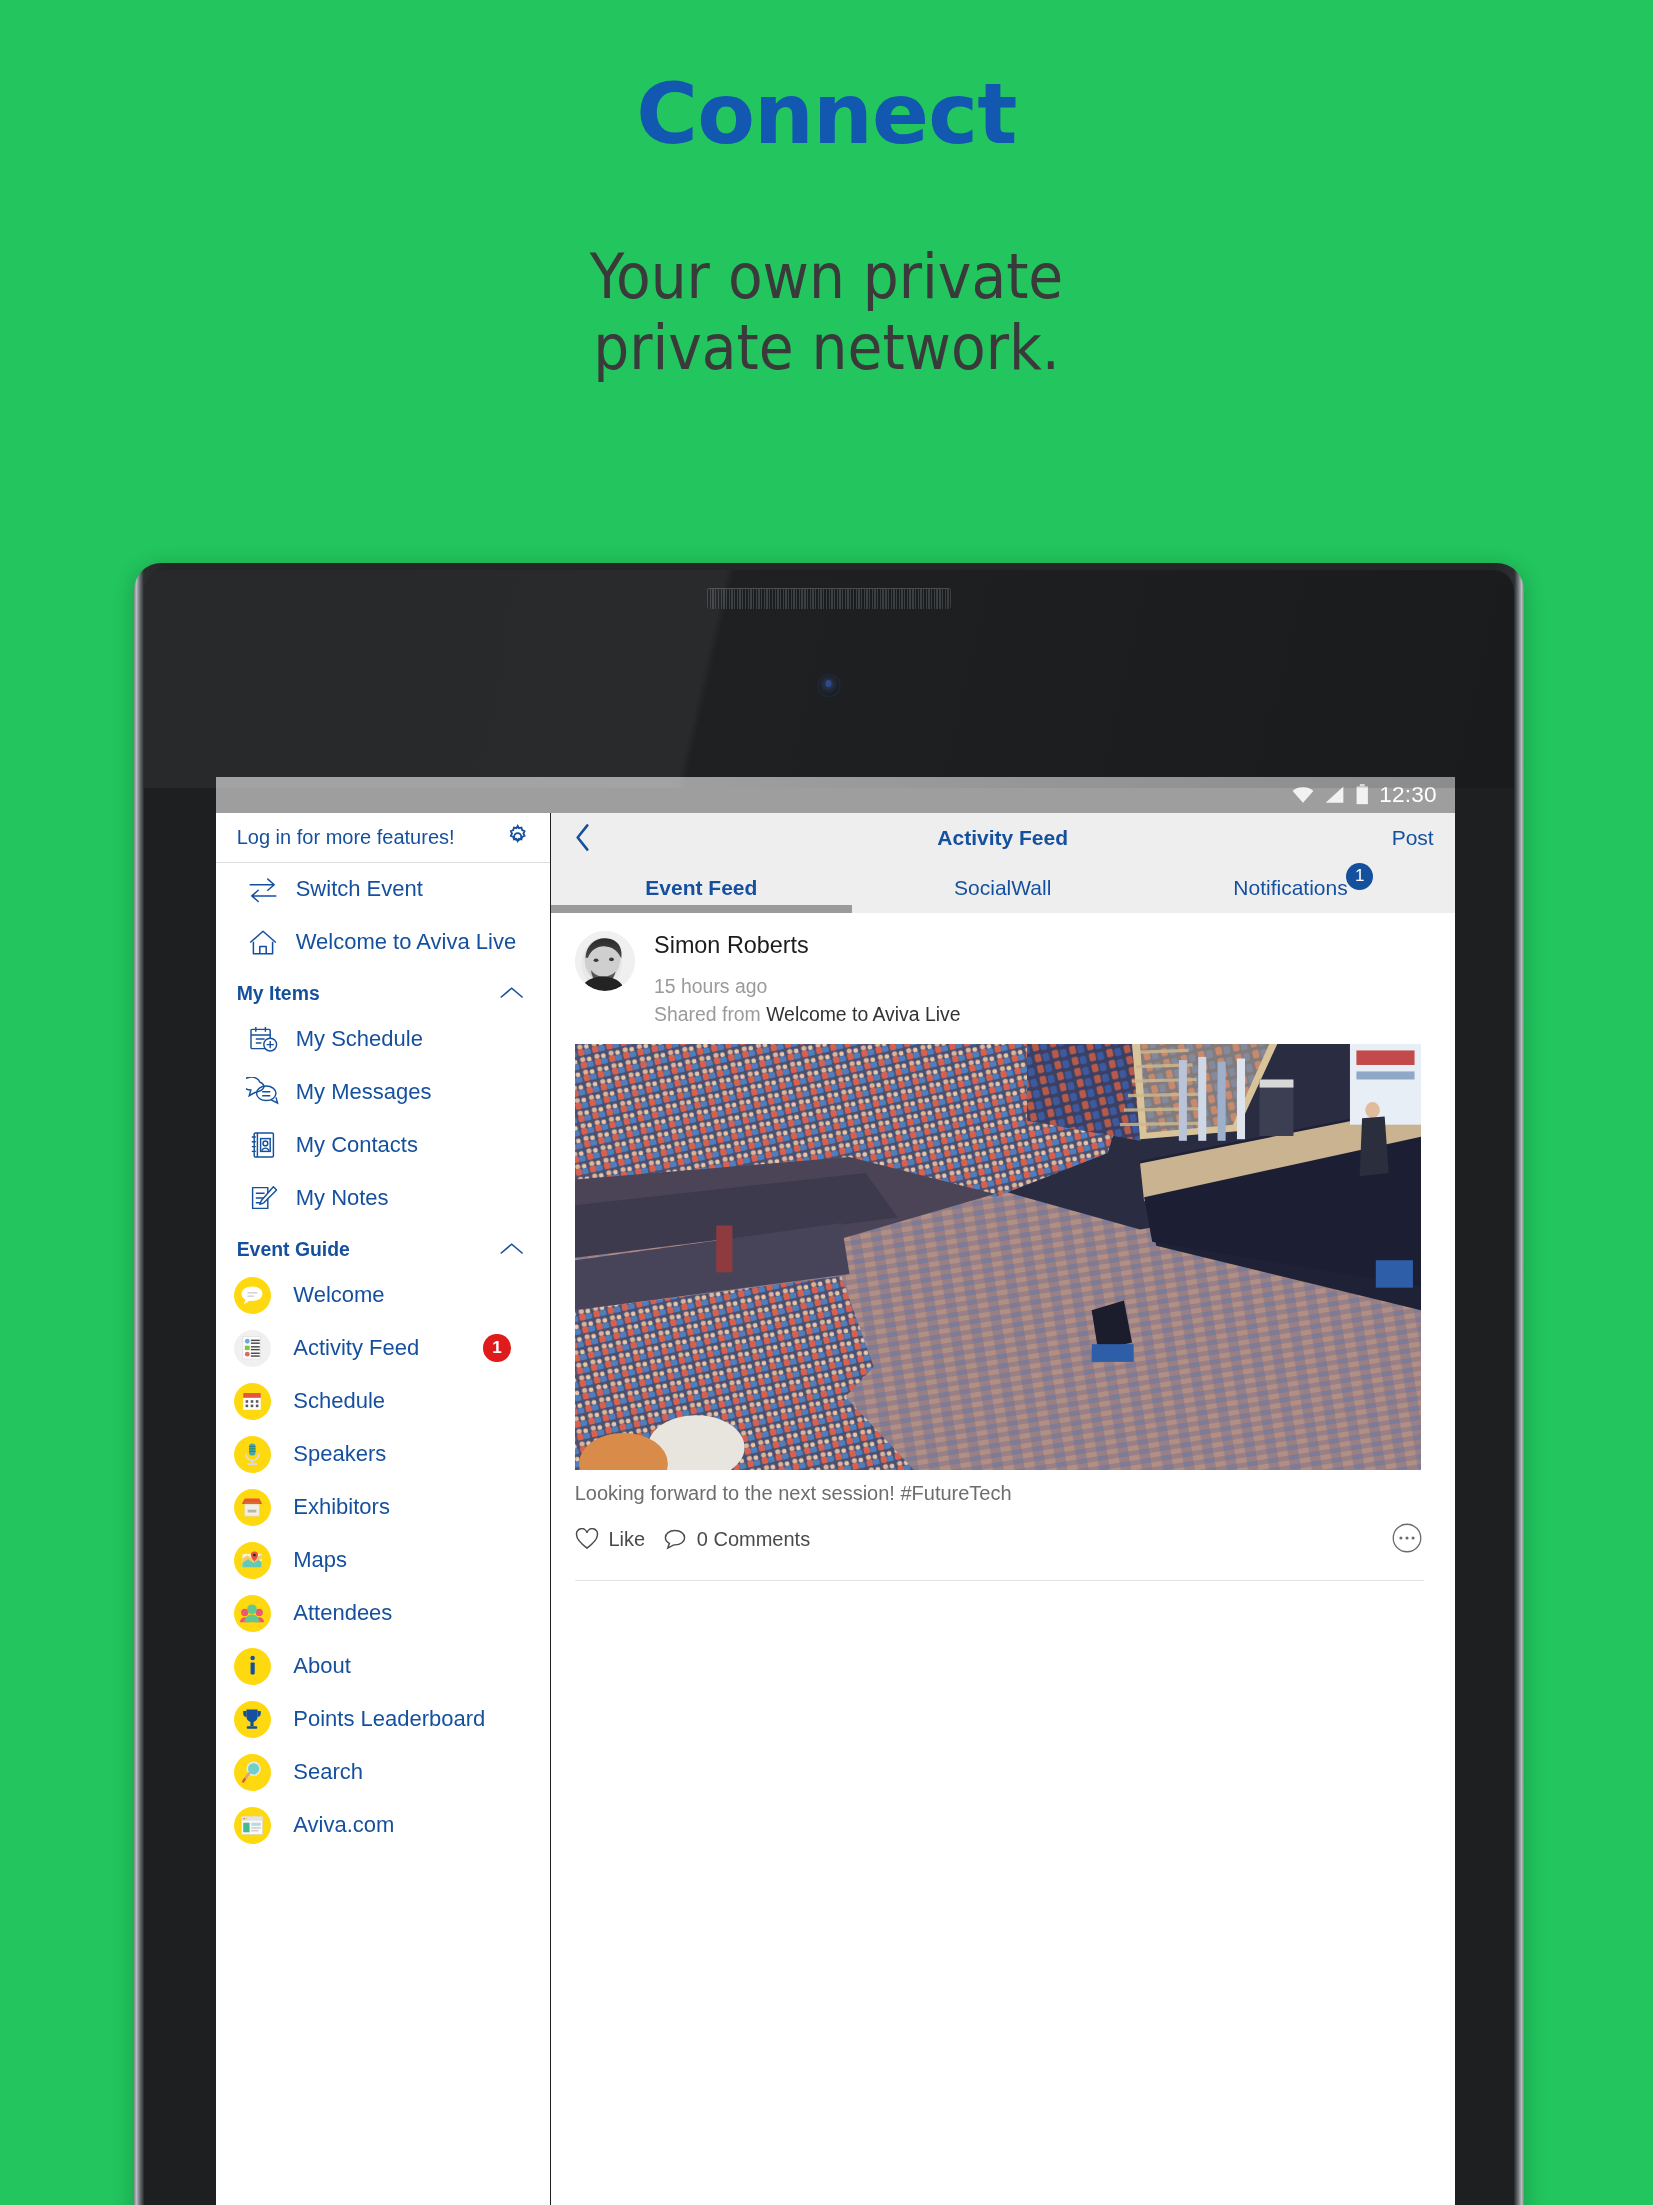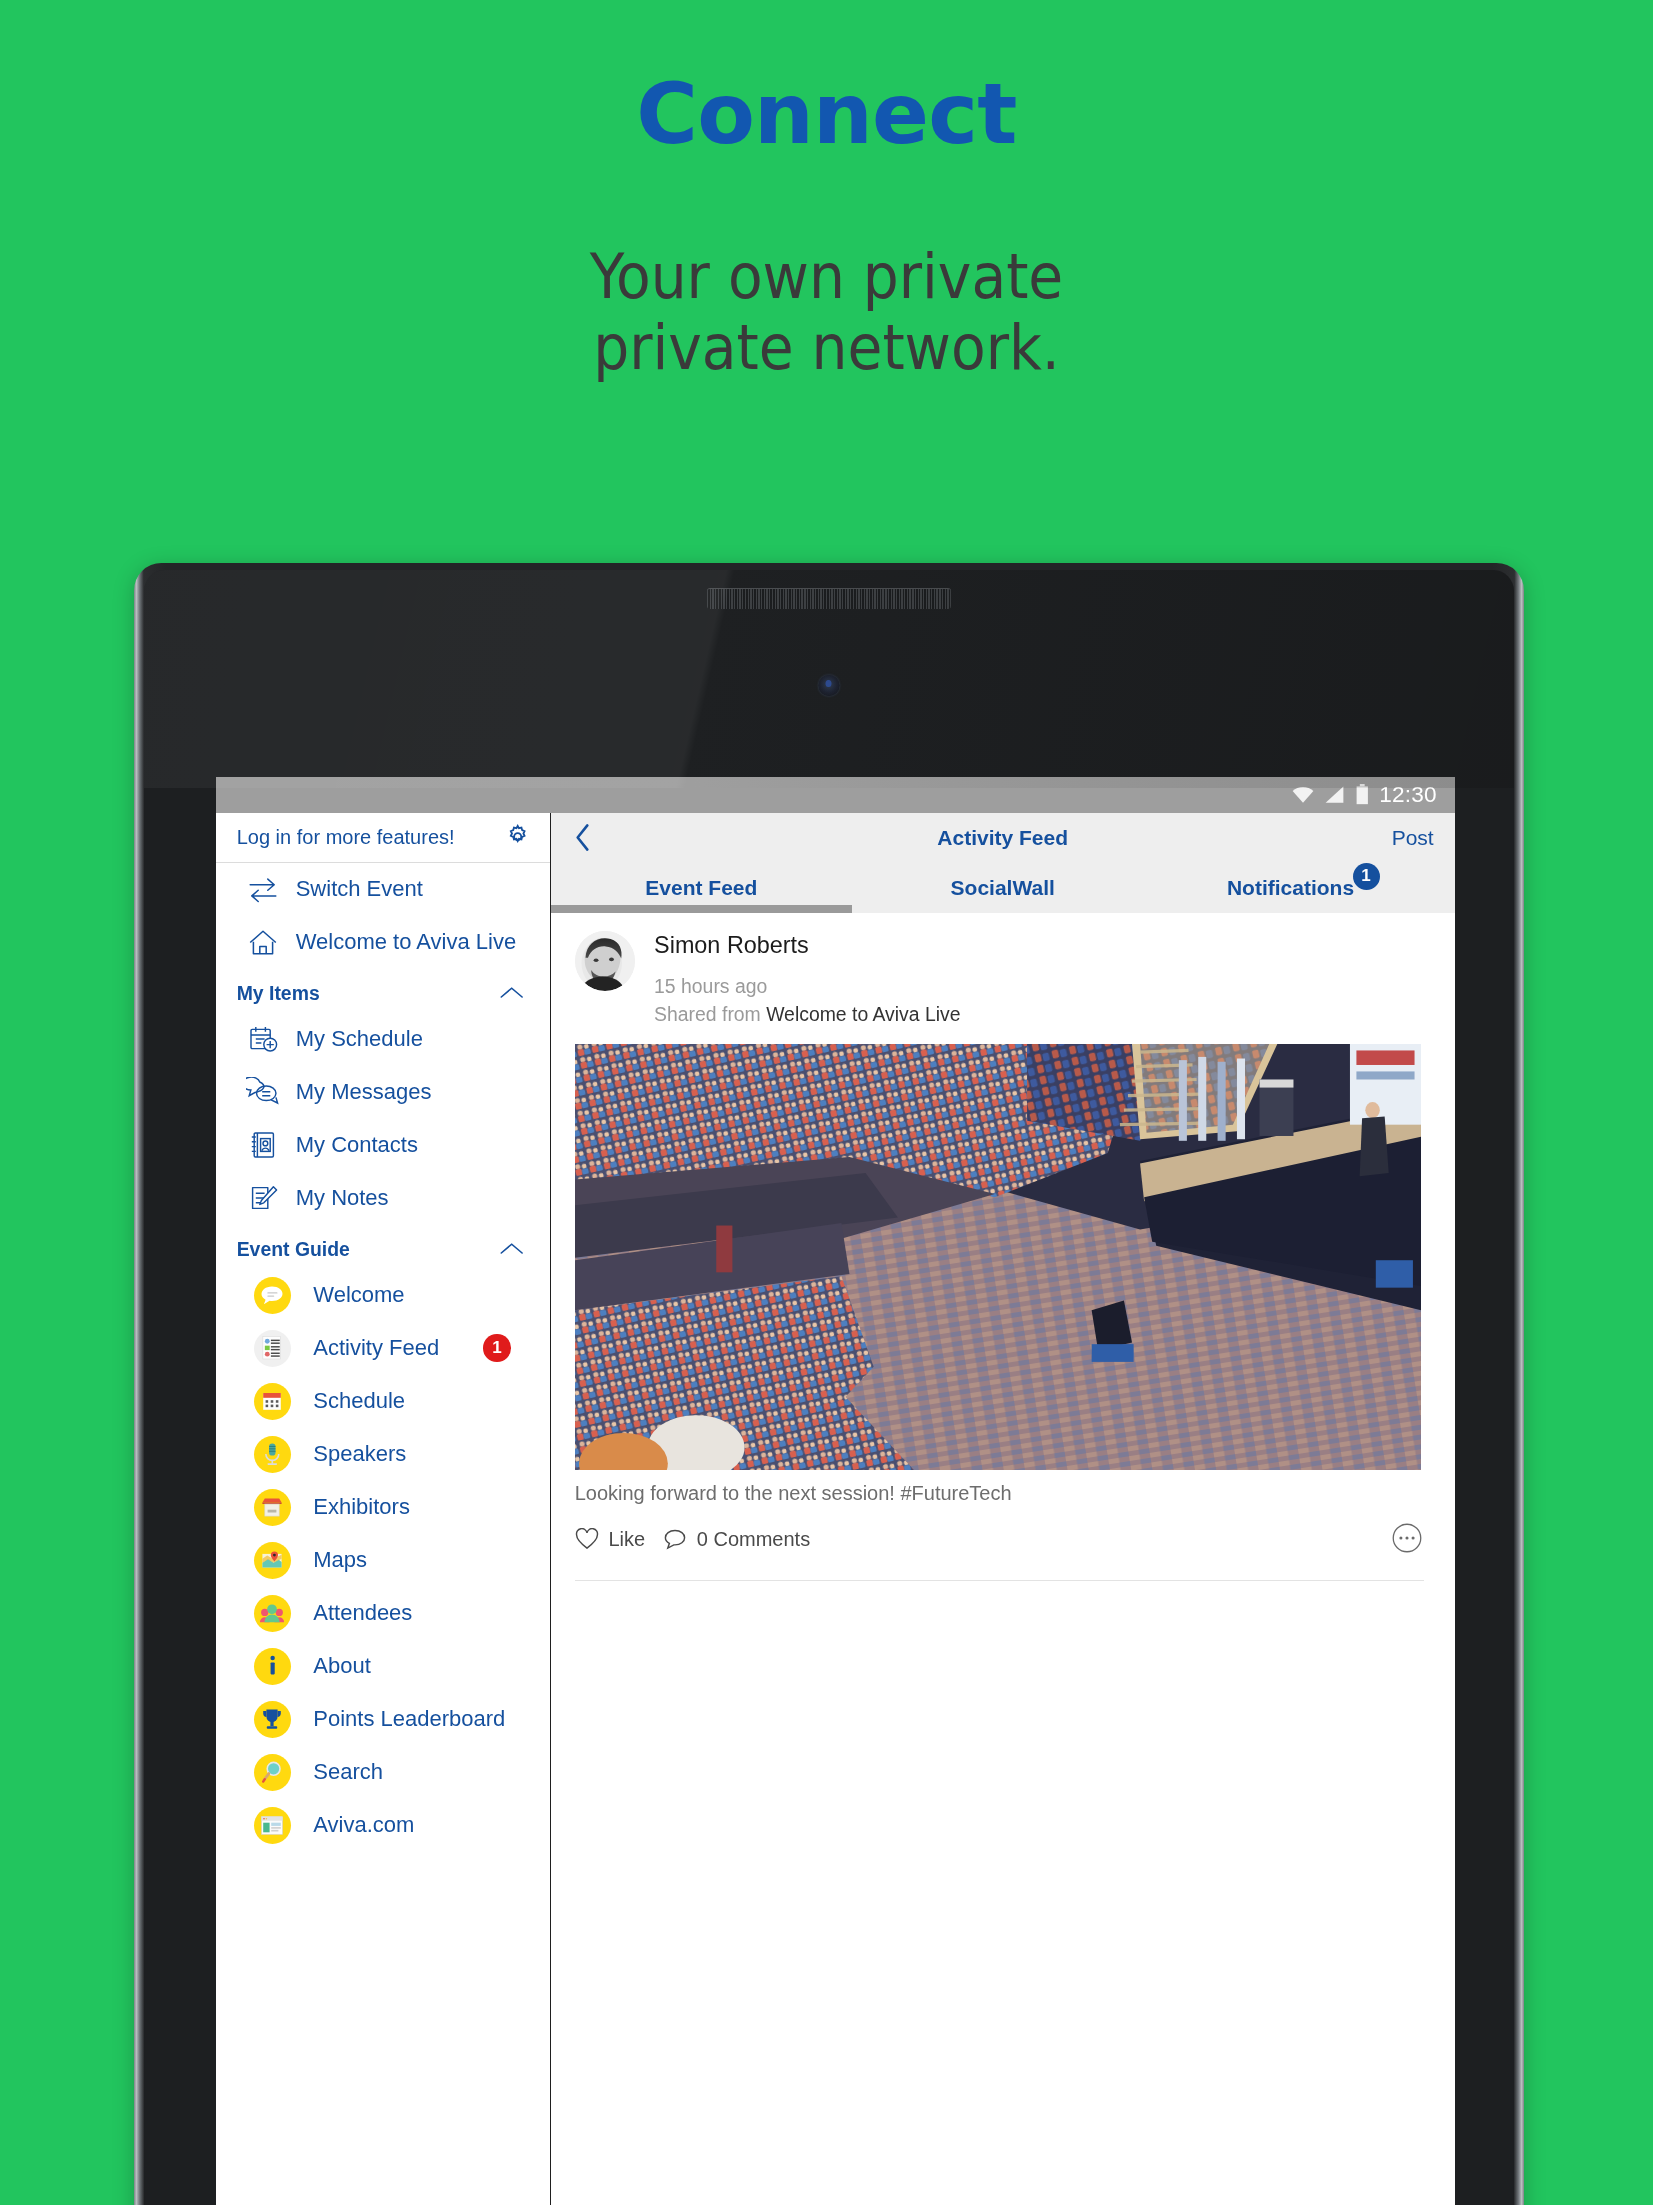--- a/index.html
+++ b/index.html
@@ -113,21 +113,21 @@
              display: flex; align-items: center; justify-content: center; }
 
   .section-head {
     display: flex; align-items: center; justify-content: space-between;
     padding: 13px 24px 8px 21px;
   }
   .section-head .t { color: #15509e; font-size: 19.4px; font-weight: bold; }
 
   .guide-item {
     display: flex; align-items: center; height: 53px;
-    padding-left: 38px; gap: 22.6px; position: relative;
+    padding-left: 18px; gap: 22.6px; position: relative;
   }
   .guide-item .lbl { color: #15509e; font-size: 22px; }
   .bubble {
     width: 37px; height: 37px; border-radius: 50%;
     background: #ffd90f; flex: 0 0 37px;
     display: flex; align-items: center; justify-content: center;
     overflow: hidden;
   }
   .bubble.light { background: #f0f0f0; }
   .badge-red {
@@ -148,21 +148,21 @@
     font-size: 21px; font-weight: bold; color: #15509e;
   }
   .back-chevron { position: relative; z-index: 2; cursor: pointer; }
   .post-btn {
     margin-left: auto; position: relative; z-index: 2;
     color: #15509e; font-size: 21px;
   }
   .tabbar { height: 50px; background: #eeeeee; display: flex; position: relative; }
   .tab {
     flex: 1; display: flex; align-items: center; justify-content: center;
-    color: #15509e; font-size: 21px; position: relative; gap: 0px; font-weight: bold;
+    color: #15509e; font-size: 21px; position: relative; gap: 0px;
   }
   .tab.active { font-weight: bold; }
   .tab-underline {
     position: absolute; bottom: 0; left: 0; width: 33.333%;
     height: 7.3px; background: #9a9a9a;
   }
   .badge-blue {
     width: 27px; height: 27px; border-radius: 50%;
     background: #15509e; color: #fff; font-size: 17px;
     display: flex; align-items: center; justify-content: center;

